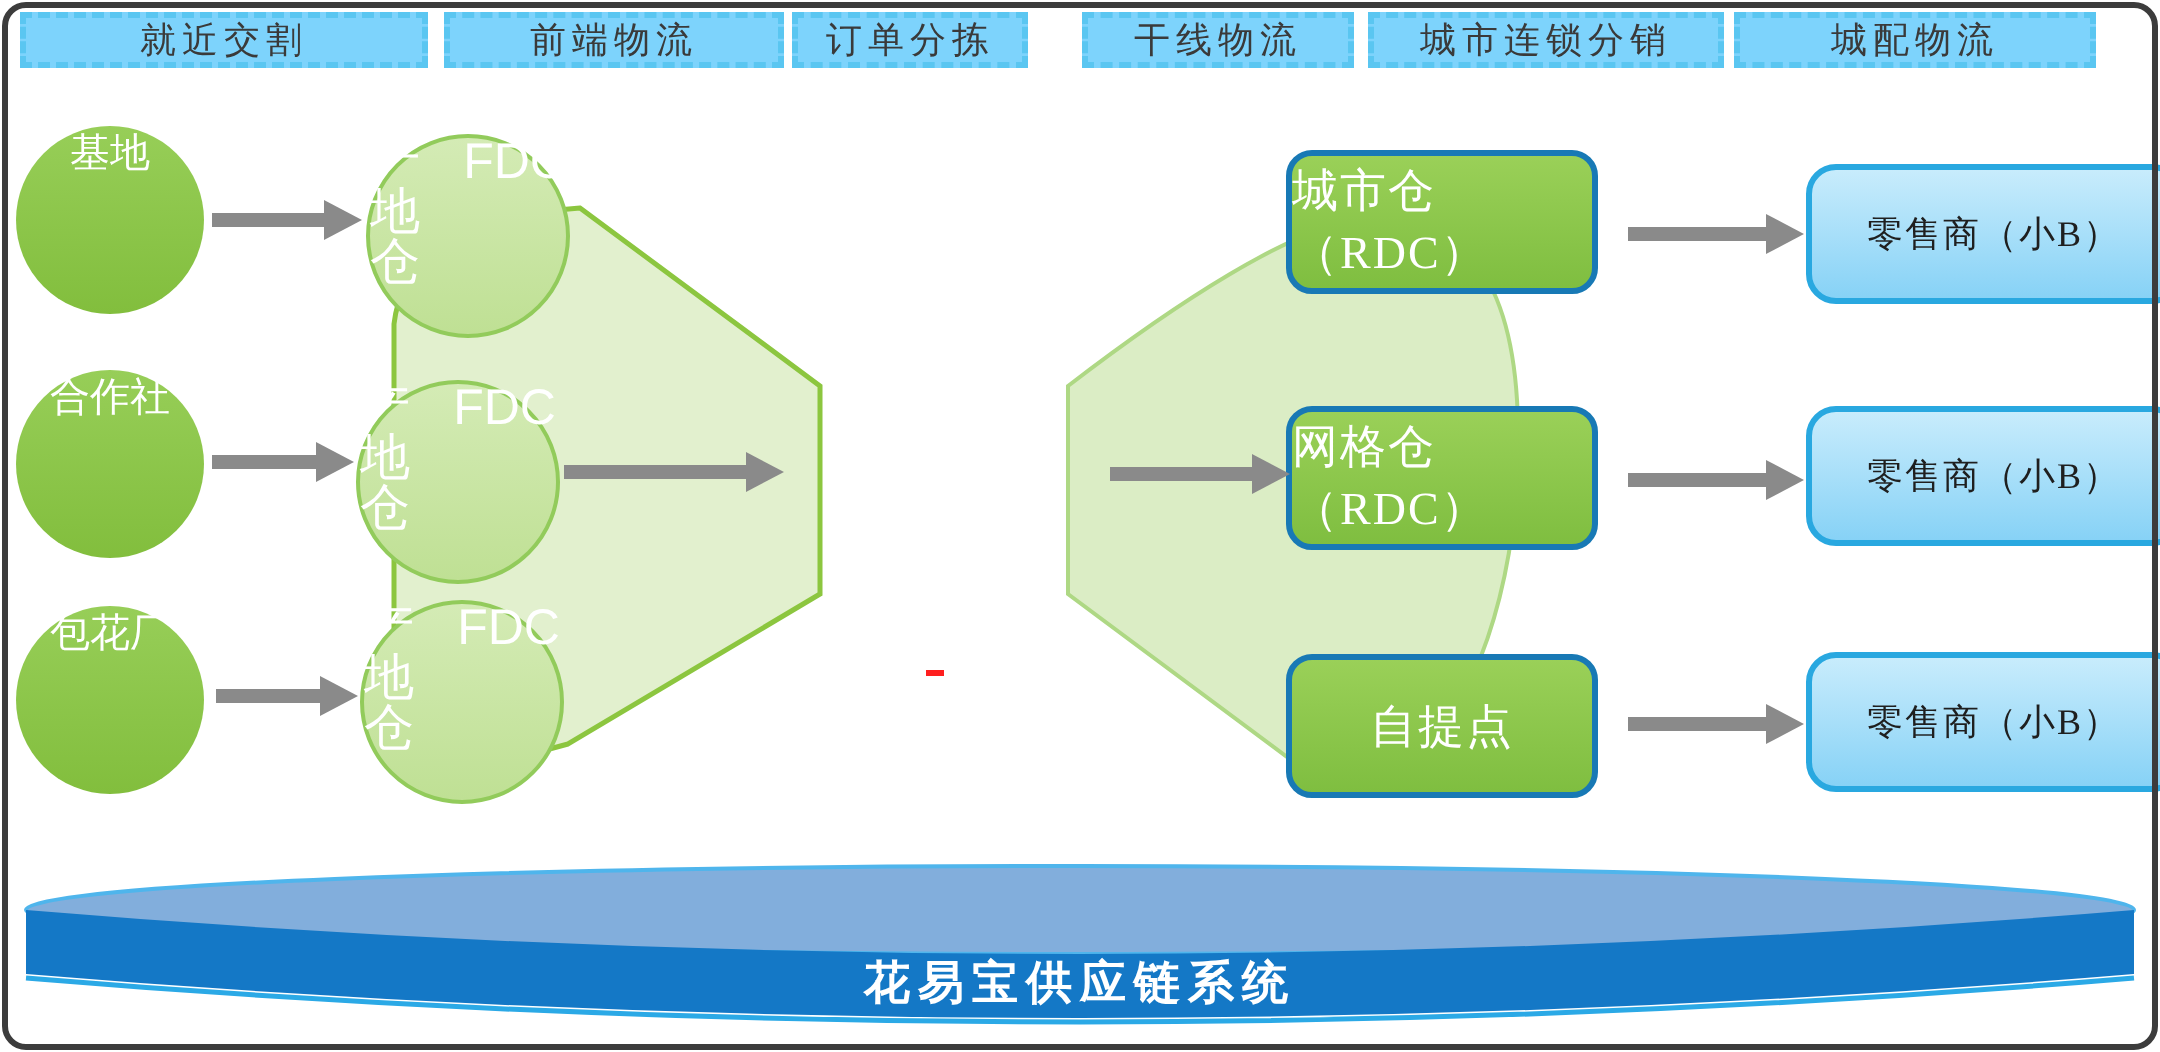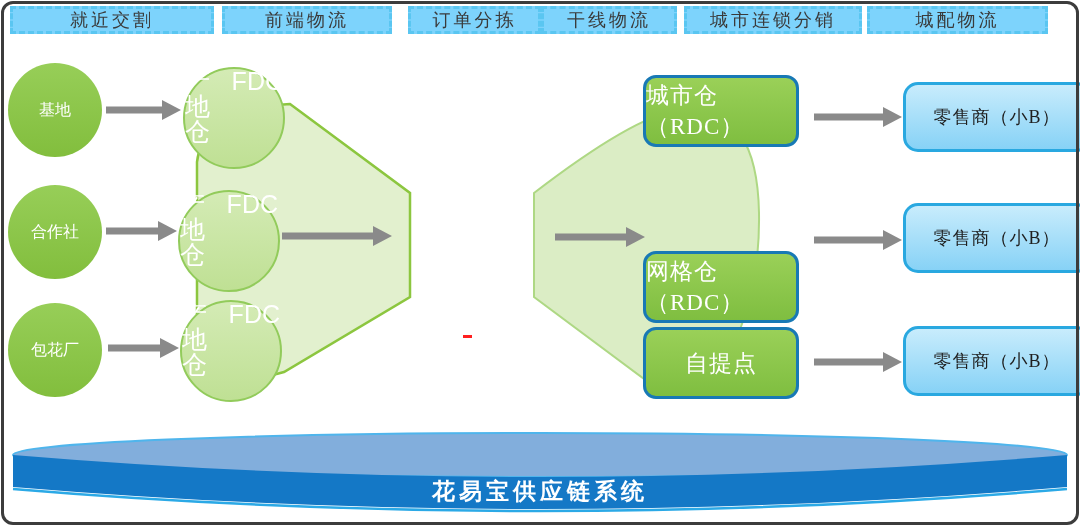--- a/index.html
+++ b/index.html
@@ -5,21 +5,21 @@
   html,body{margin:0;padding:0;background:#ffffff;}
   .canvas{position:relative;width:1080px;height:526px;background:#ffffff;overflow:hidden;
           font-family:"Liberation Sans",sans-serif;}
   .frame{position:absolute;inset:1px;border:3px solid #3c3c3c;border-radius:12px;pointer-events:none;}
   svg.layer{position:absolute;left:0;top:0;width:1080px;height:526px;}
   .stage-box{position:absolute;top:6px;height:28px;background:#7dd3fc;border:3px dashed #5ac6f1;
              display:flex;align-items:center;justify-content:center;box-sizing:border-box;
              font-size:18px;letter-spacing:3px;color:#3a3a3a;}
   .src-circle{position:absolute;left:8px;width:94px;height:94px;border-radius:50%;
               background:linear-gradient(180deg,#97ce58,#82be3d);
-              display:flex;align-items:center;justify-content:center;color:#fff;font-size:16px;}
+              display:flex;justify-content:center;color:#fff;font-size:20px;}
   .fdc-circle{position:absolute;width:102px;height:102px;border-radius:50%;box-sizing:border-box;
               background:linear-gradient(180deg,#d4ebb5,#bfe094);border:2px solid #92cb5b;
               display:flex;flex-direction:row;justify-content:center;
               color:#fff;font-size:25px;line-height:25px;}
   .center-circle{position:absolute;left:389px;top:163px;width:166px;height:166px;border-radius:50%;
               box-sizing:border-box;background:#fff;border:9px solid #f0b62b;
               display:flex;flex-direction:column;align-items:center;justify-content:center;
               color:#000;font-weight:bold;font-size:24px;line-height:31px;}
   .dist-box{position:absolute;left:643px;width:156px;height:72px;box-sizing:border-box;
               background:linear-gradient(180deg,#9ad058,#7fbe40);border:3px solid #1879b5;border-radius:13px;
@@ -45,21 +45,21 @@
     <path d="M 13 455 Q 540 499 1067 455 L 1067 487 Q 540 531 13 487 Z" fill="#1478c6"></path>
     <path d="M 13 489 Q 540 533 1067 489" fill="none" stroke="#2ba9e6" stroke-width="2.5"></path>
   </svg>
 
   <div class="stage-box" style="left:10px;width:204px;">
       <span>就近交割</span>
     </div>
   <div class="stage-box" style="left:222px;width:170px;">
       <span>前端物流</span>
     </div>
-  <div class="stage-box" style="left:408px;width:133px;">
+  <div class="stage-box" style="left:396px;width:118px;">
       <span>订单分拣</span>
     </div>
   <div class="stage-box" style="left:541px;width:136px;">
       <span>干线物流</span>
     </div>
   <div class="stage-box" style="left:684px;width:178px;">
       <span>城市连锁分销</span>
     </div>
   <div class="stage-box" style="left:867px;width:181px;">
       <span>城配物流</span>
@@ -85,21 +85,21 @@
   </div>
   <div class="fdc-circle" style="left:180px;top:300px;">
     <span>产地仓</span>
     <span>FDC</span>
   </div>
 
 
   <div class="dist-box" style="top:75px;">
       <span>城市仓（RDC）</span>
     </div>
-  <div class="dist-box" style="top:203px;margin-top:48px;">
+  <div class="dist-box" style="top:203px;">
       <span>网格仓（RDC）</span>
     </div>
   <div class="dist-box" style="top:327px;">
       <span>自提点</span>
     </div>
 
   <div class="retail-box" style="top:82px;">
       <span>零售商（小B）</span>
     </div>
   <div class="retail-box" style="top:203px;">

